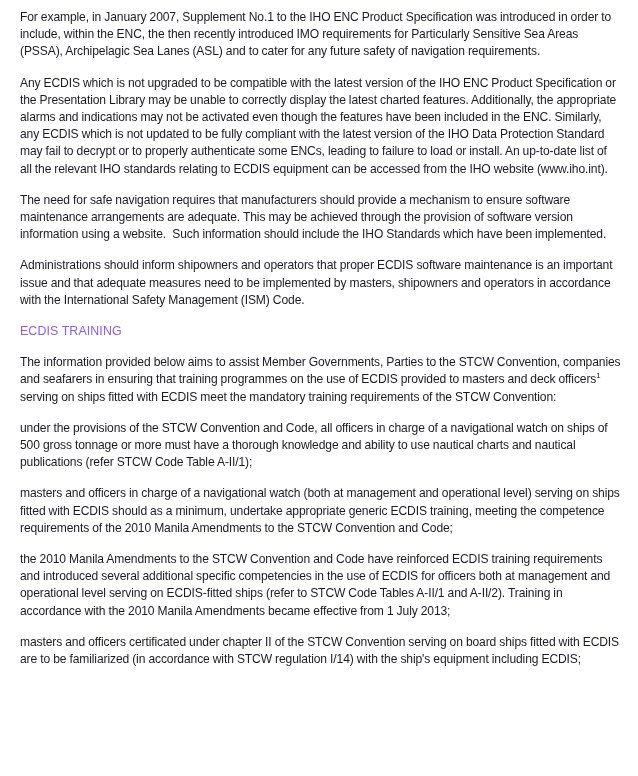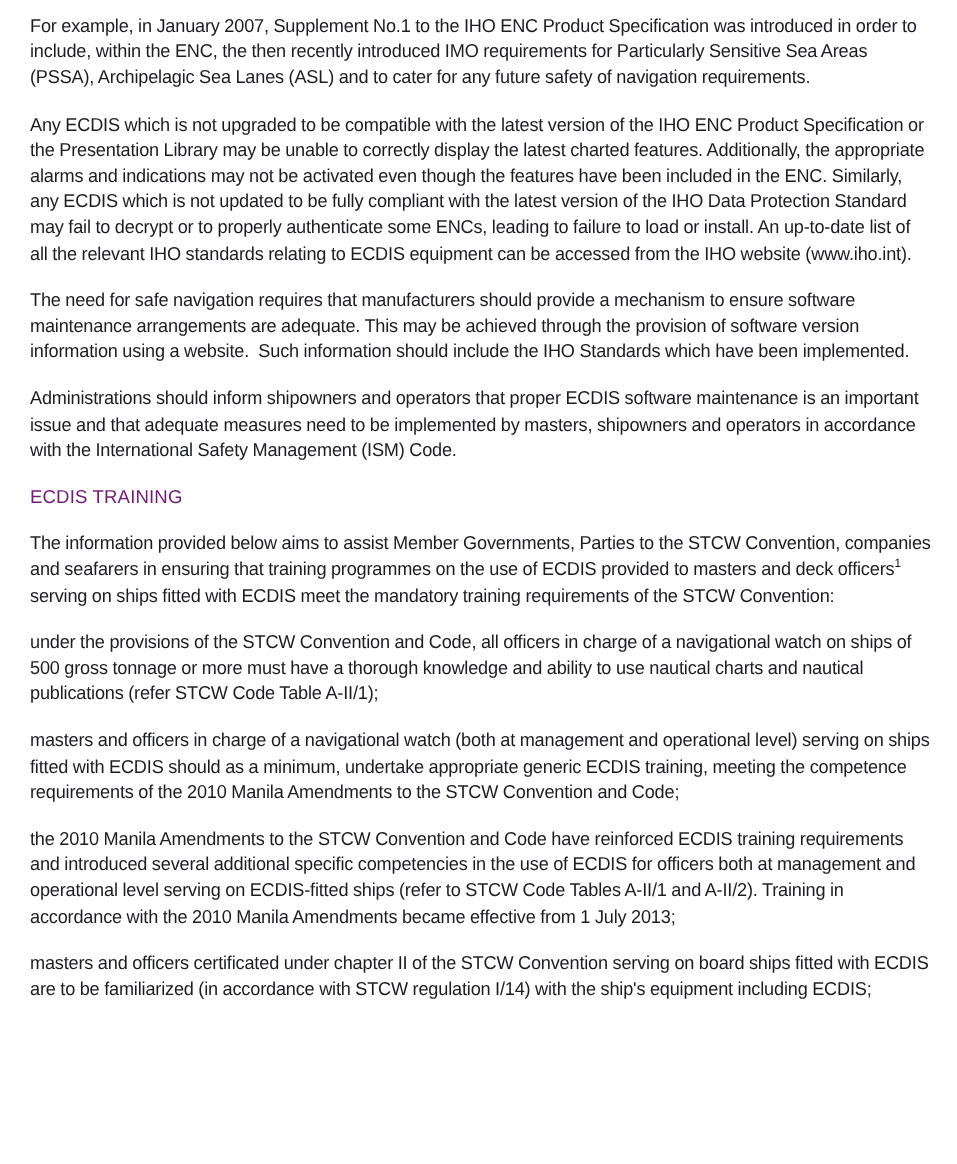--- a/index.html
+++ b/index.html
@@ -43,21 +43,21 @@
     transform: scaleX(0.975);
     transform-origin: left top;
     width: 616px;
   }
   h2.section-heading {
     margin: 0 0 14px 0;
     font-size: 12.4px;
     line-height: 17.2px;
     font-weight: 400;
     letter-spacing: 0.1px;
-    color: #701a75;
+    color: #8b5cf6;
   }
   sup.fnref {
     font-size: 8px;
     line-height: 0;
     vertical-align: 5px;
     padding: 0 1px 0 0;
   }
 </style>
 </head>
 <body>

